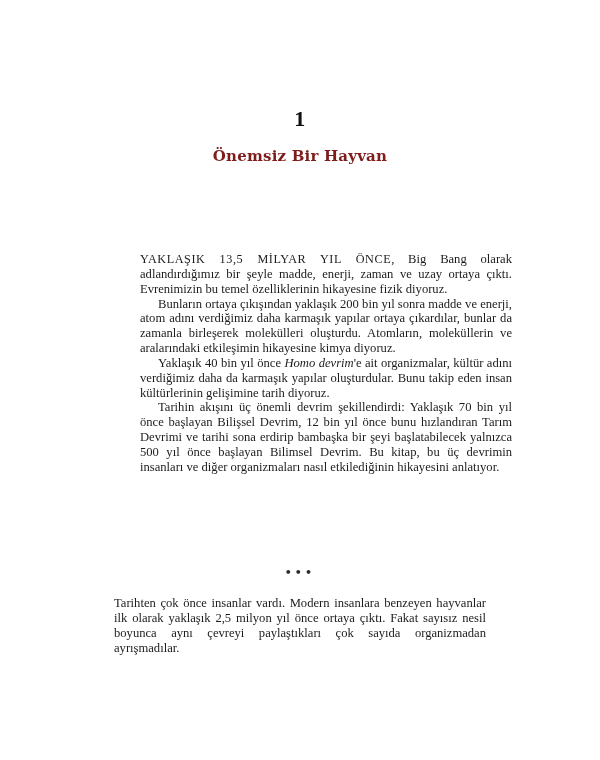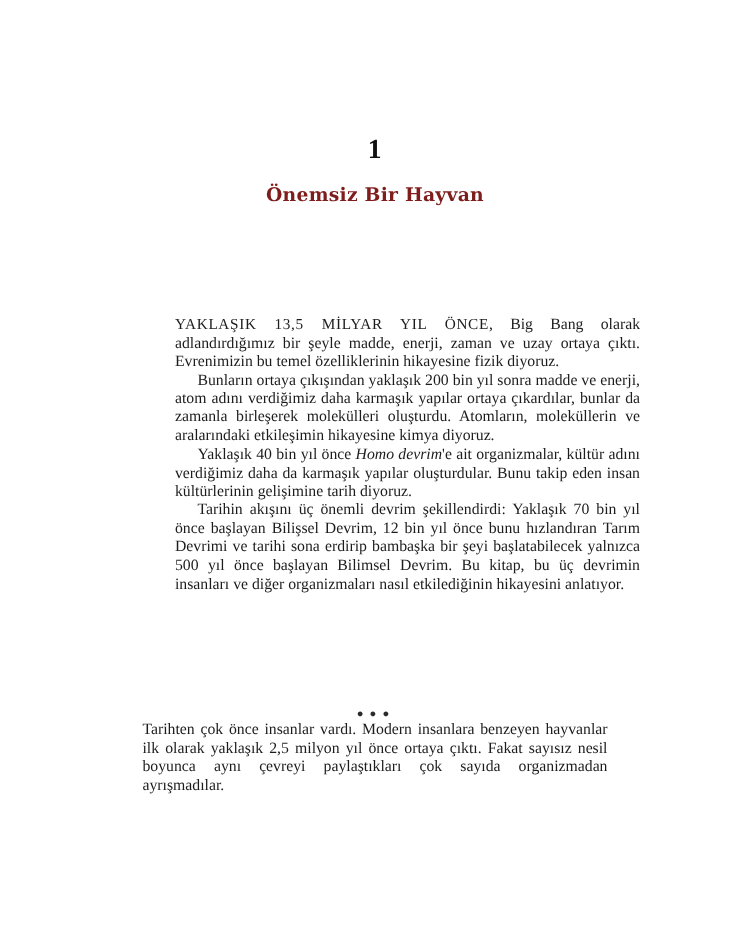--- a/index.html
+++ b/index.html
@@ -108,21 +108,21 @@
     letter-spacing: 3.2px;
     color: #2a2a2a;
     font-family: "DejaVu Sans", sans-serif;
     font-weight: 700;
   }
 
   
   .textblock-closing {
     position: absolute;
     left: 114px;
-    top: 576px;
+    top: 596px;
     width: 372px;
   }
 </style>
 </head>
 <body>
 
 <div class="page">
 
   <div class="chapter-head">
     <div class="chapter-number">1</div>

